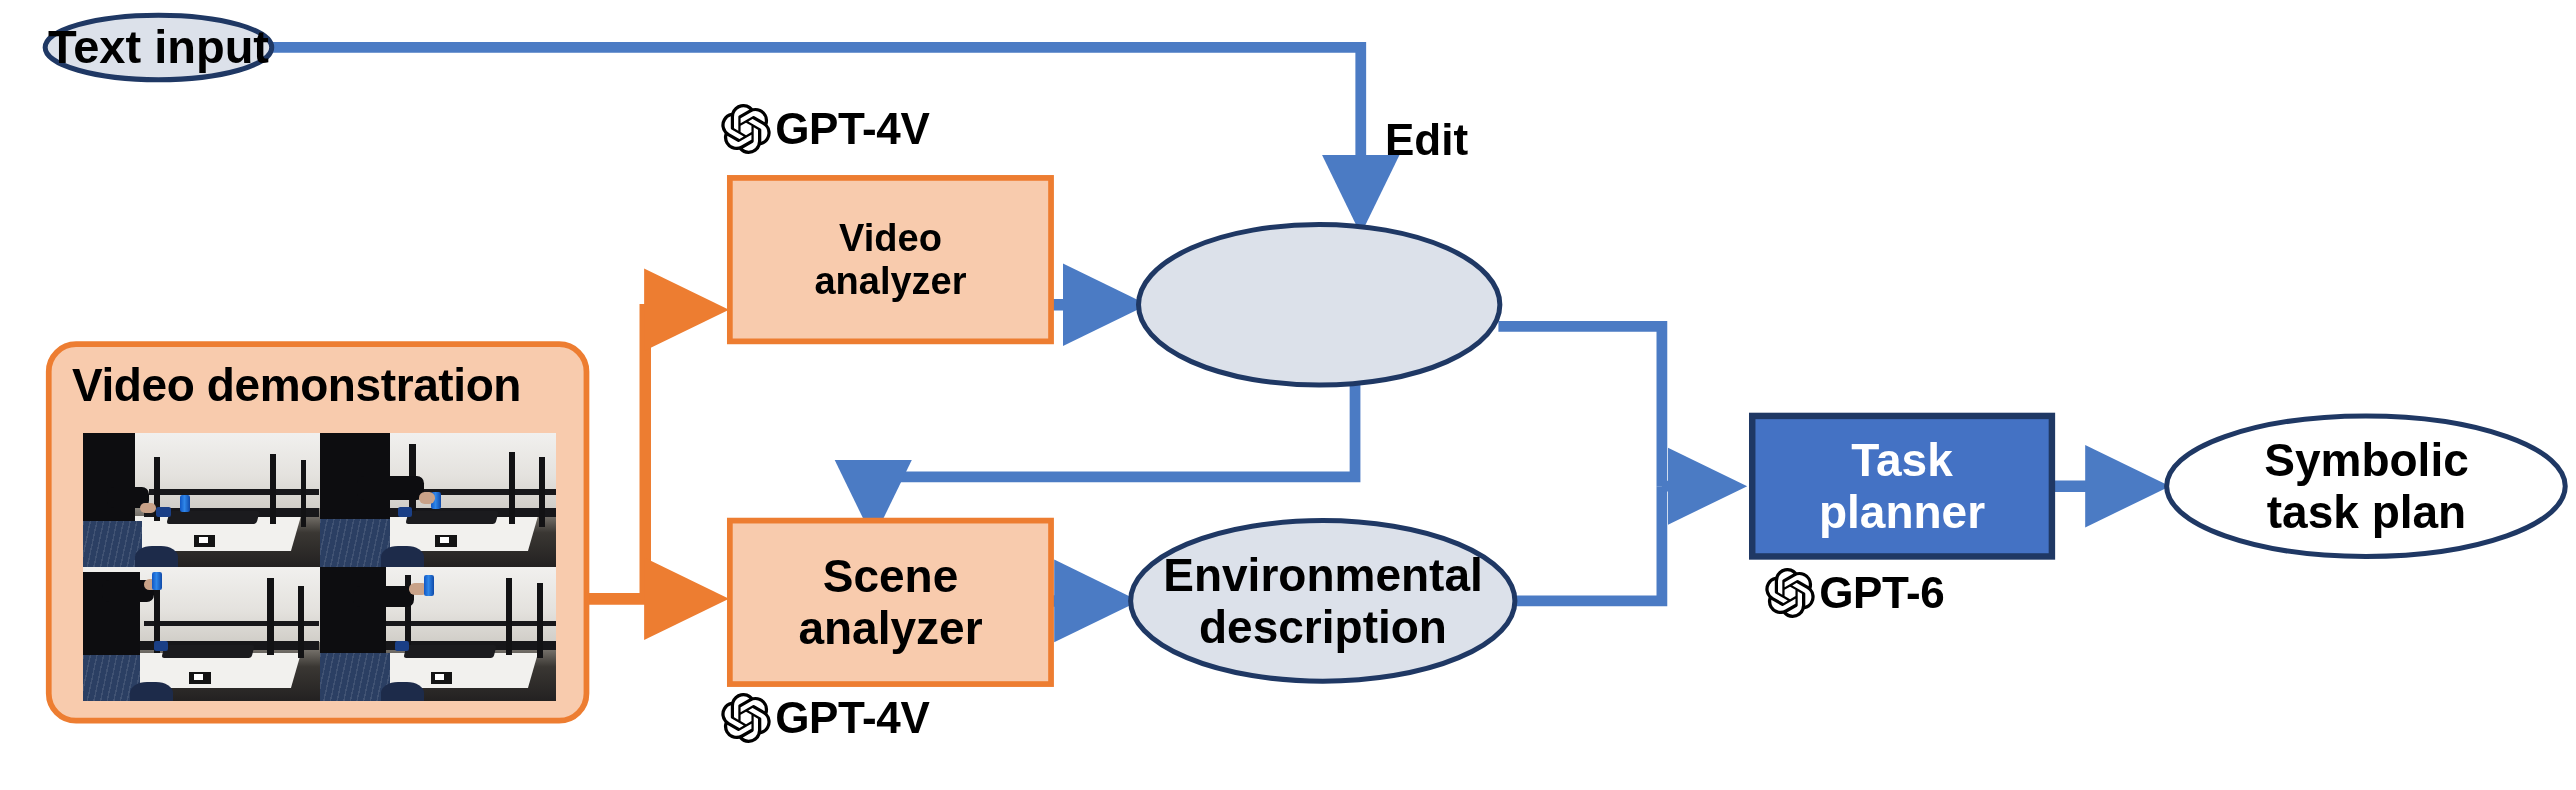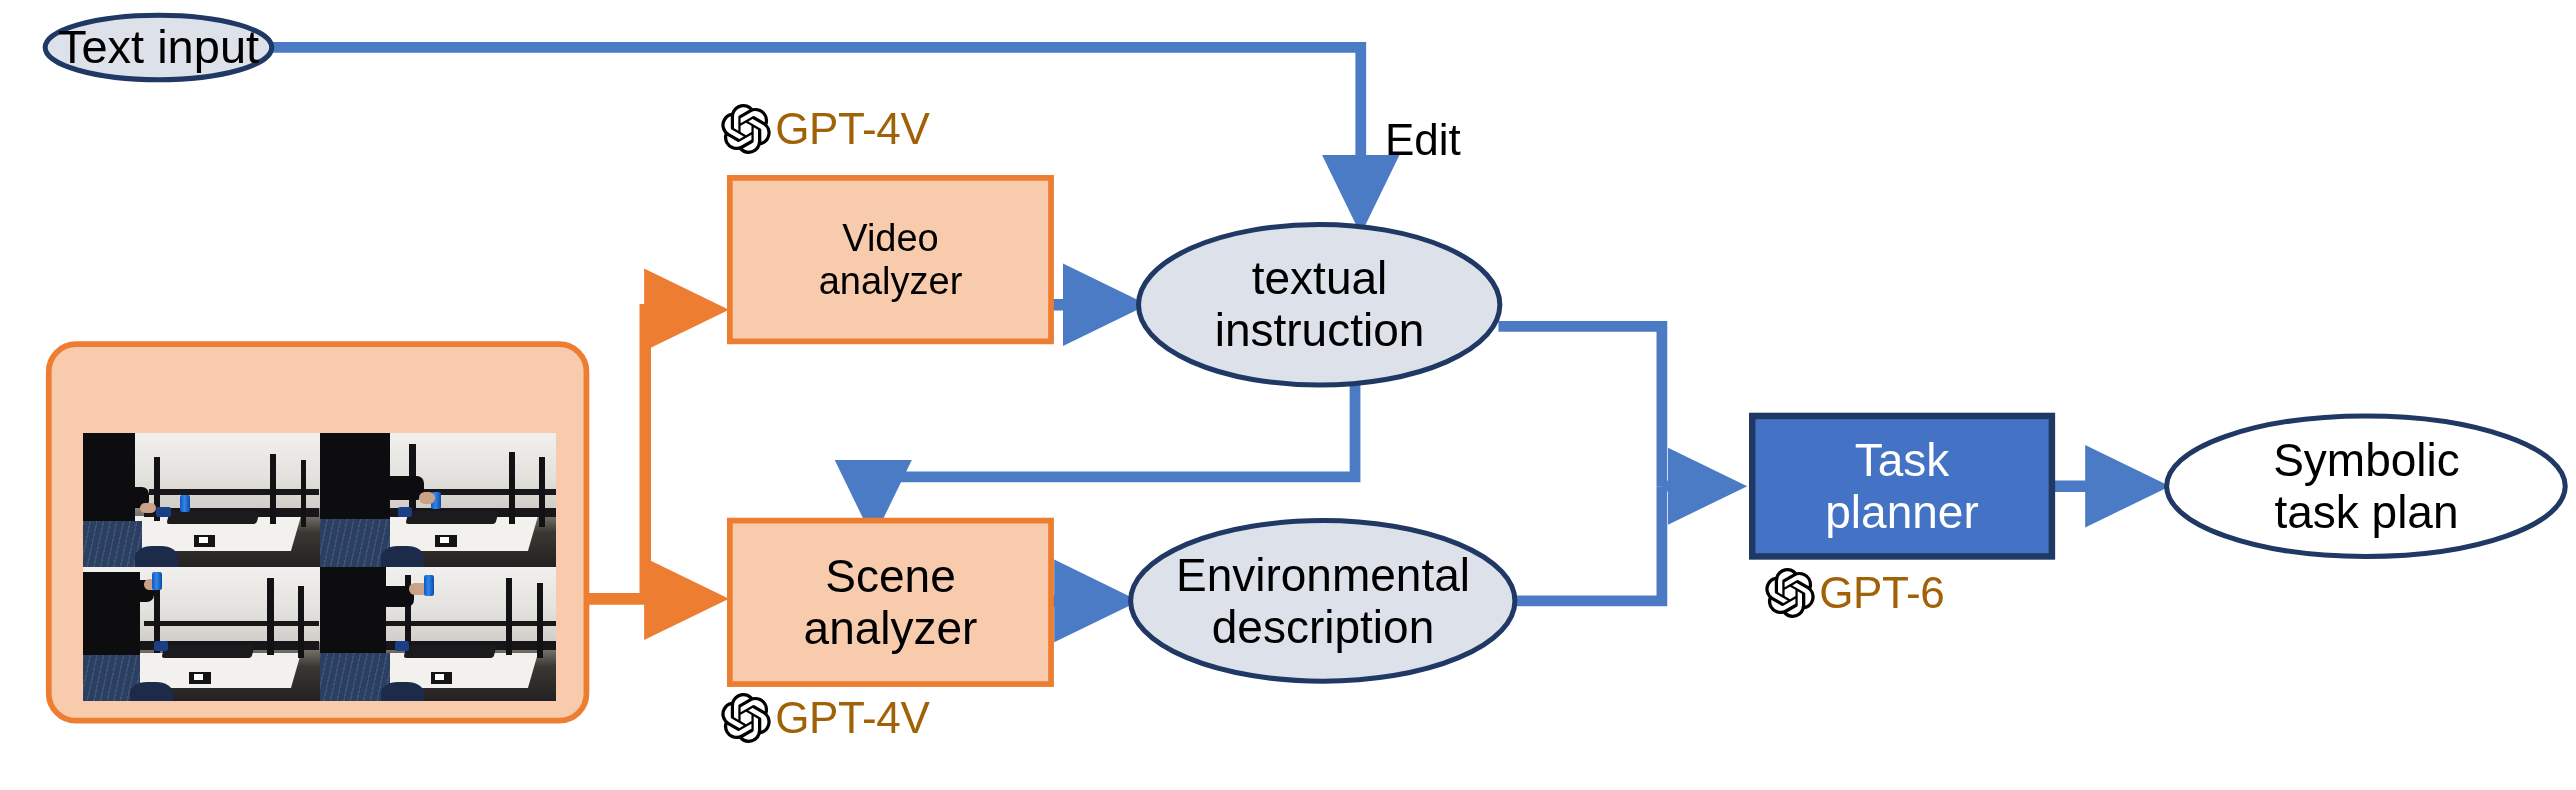--- a/index.html
+++ b/index.html
@@ -9,20 +9,21 @@
   }
   body {
     font-family: "Liberation Sans", sans-serif;
   }
   #canvas {
     position: relative;
     width: 2576px;
     height: 791px;
     background: #ffffff;
     overflow: hidden;
+    font-weight: bold;
   }
   svg.layer {
     position: absolute;
     left: 0;
     top: 0;
     width: 2576px;
     height: 791px;
     overflow: visible;
   }
   .node-label {
@@ -34,21 +35,21 @@
     line-height: 1.12;
     color: #000000;
     pointer-events: none;
     white-space: pre-line;
   }
   .gpt-tag {
     position: absolute;
     display: flex;
     align-items: center;
     gap: 4.3px;
-    color: #a16207;
+    color: #000000;
     font-size: 44px;
     letter-spacing: -0.4px;
   }
   .gpt-tag .oai-logo {
     width: 50px;
     height: 50px;
     display: block;
     flex: 0 0 auto;
   }
   .edge-label {
@@ -204,29 +205,28 @@
 
     <ellipse cx="1845" cy="838" rx="268" ry="112" fill="#dce1ea" stroke="#1f3864" stroke-width="7"></ellipse>
 
     <rect x="2444" y="580" width="418" height="196" fill="#4472c4" stroke="#1f3864" stroke-width="9"></rect>
 
     <ellipse cx="3300" cy="678" rx="278" ry="98" fill="#ffffff" stroke="#1f3864" stroke-width="7"></ellipse>
   </svg>
 
   <div class="node-label" style="left:45px; top:15px; width:227px; height:65px; font-size:47px;">Text input</div>
 
+  <div class="vd-title" style="left:72px; top:358px;">Video demonstration</div>
 
   <div class="node-label" style="left:730px; top:178px; width:321px; height:163px; font-size:38px;">Video
 analyzer</div>
 
   <div class="node-label" style="left:730px; top:521px; width:321px; height:163px; font-size:46px;">Scene
 analyzer</div>
 
-  <div class="node-label" style="left:1139px; top:224px; width:361px; height:161px; font-size:46px;">textual
-instruction</div>
 
   <div class="node-label" style="left:1131px; top:521px; width:384px; height:161px; font-size:46px;text-align:center;">Environmental
 description</div>
 
   <div class="node-label" style="left:2167px; top:416px; width:399px; height:141px; font-size:46px;">Symbolic
 task plan</div>
 
   <div class="node-label" style="left:1752px; top:416px; width:300px; height:141px; font-size:46px; color:#ffffff;">Task
 planner</div>
 

